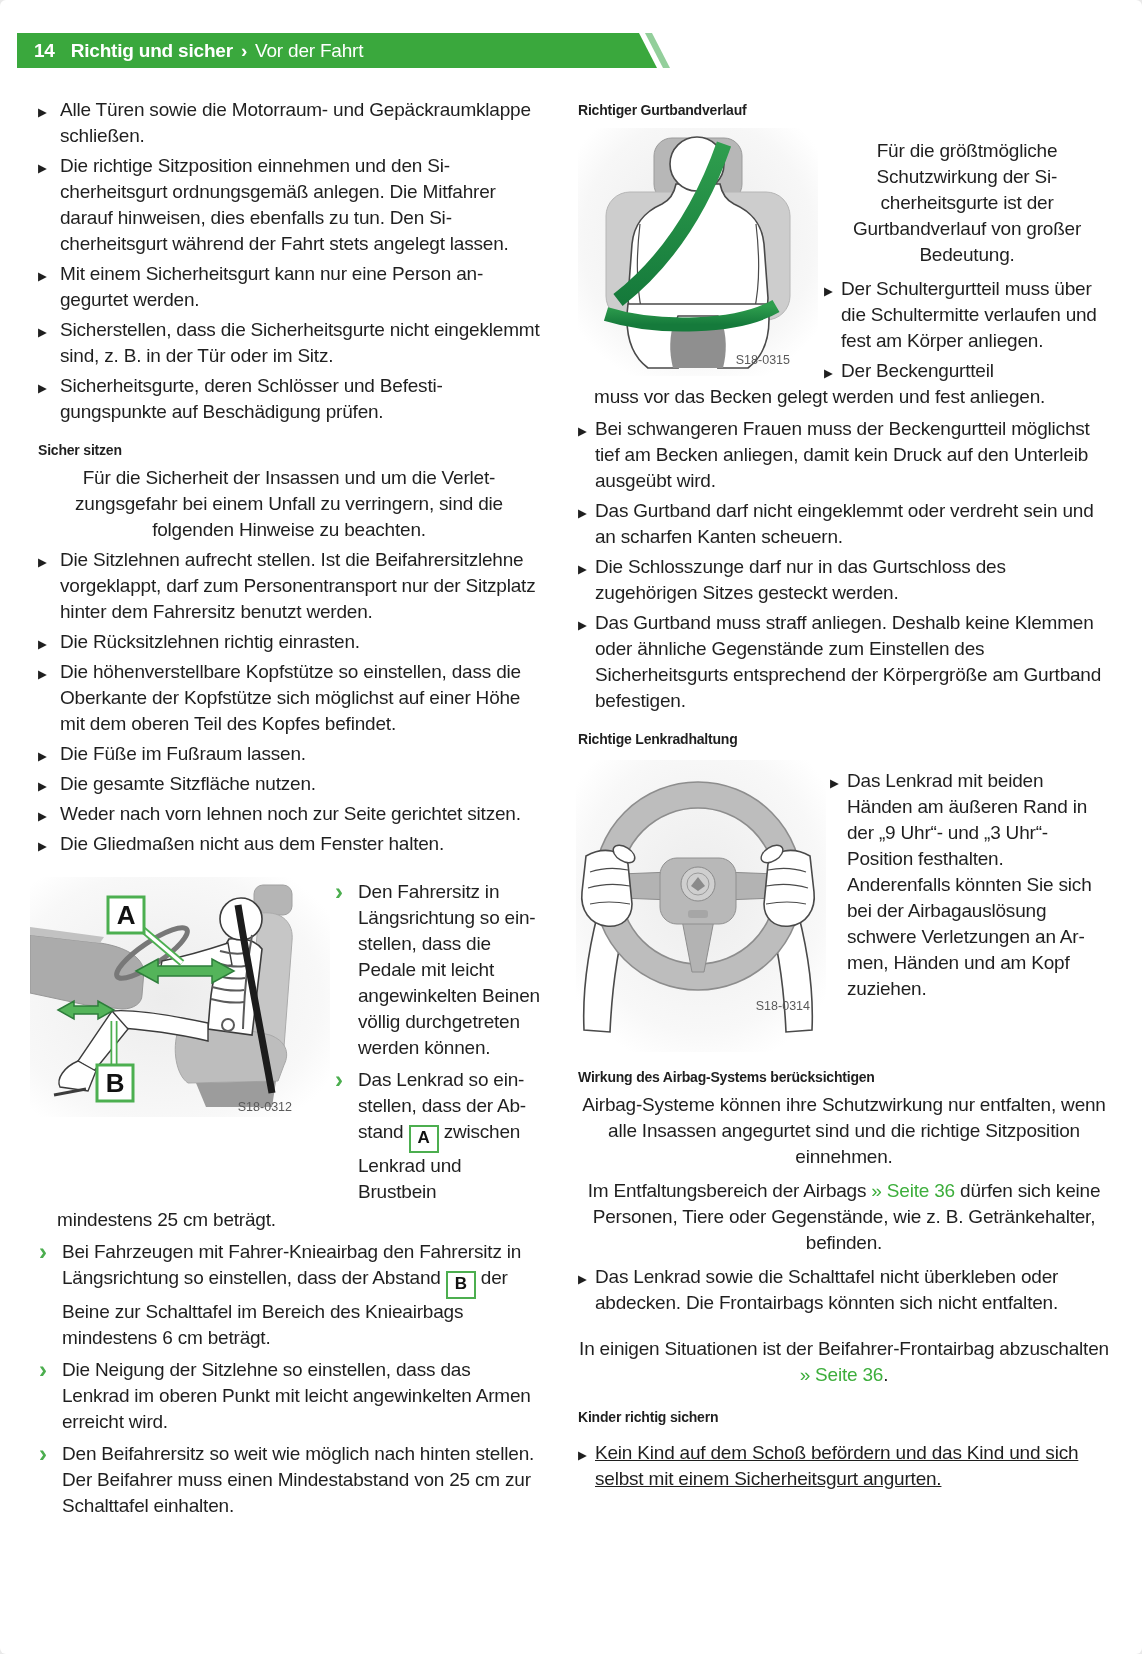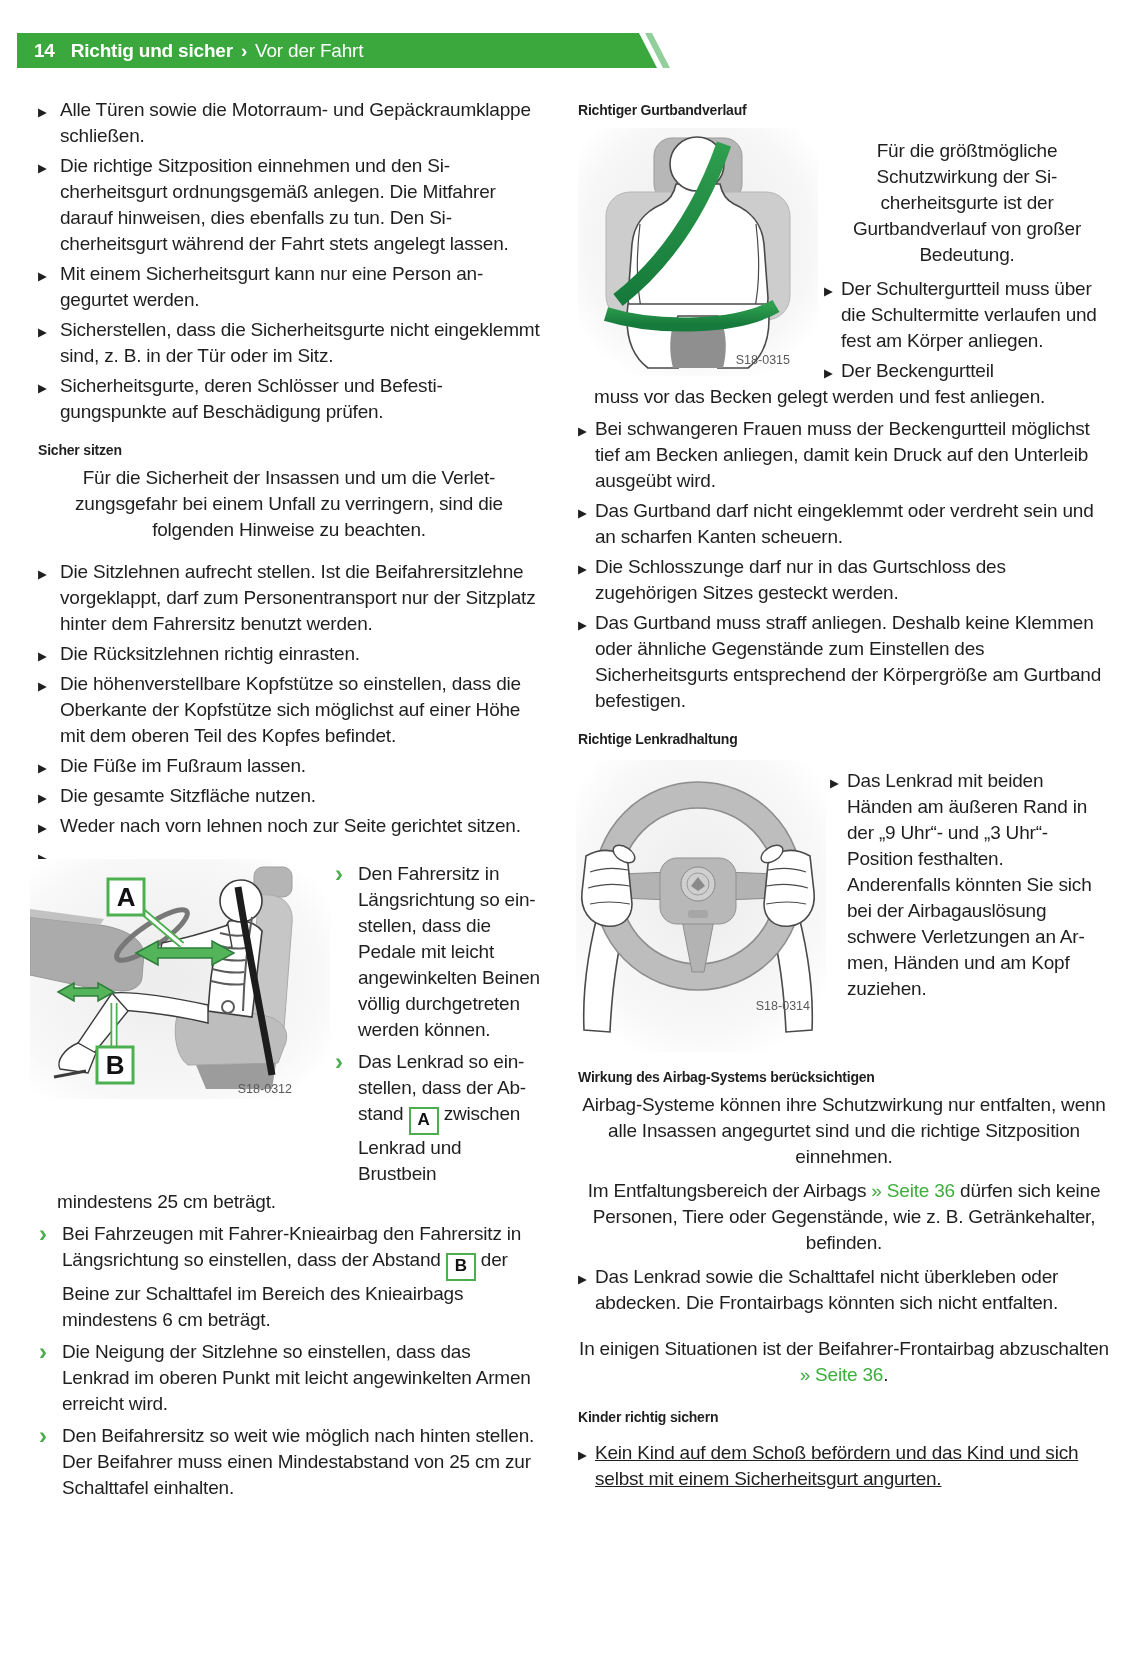--- a/index.html
+++ b/index.html
@@ -6,21 +6,21 @@
     --green:#3aa83d;
     --green-light:#93cf9b;
     --accent:#4cae4f;
     --link:#3dae3c;
     --txt:#1f1f1f;
     --cap:#5a5a5a;
   }
   html,body{margin:0;padding:0;background:#e9e9e9;}
   .page{position:relative;width:1142px;height:1654px;background:#fff;overflow:hidden;
         font-family:"Liberation Sans",sans-serif;color:var(--txt);
-        font-size:19px;line-height:26px;letter-spacing:-0.2px;hyphens:manual;}
+        font-size:19px;line-height:26px;letter-spacing:-0.2px;hyphens:manual;border-radius:6px;}
   
   .topbar{position:absolute;left:17px;top:33px;width:654px;height:35px;}
   .topbar-main{position:absolute;inset:0;background:var(--green);
       clip-path:polygon(0 0,622px 0,640px 35px,0 35px);
       display:flex;align-items:center;padding-left:17px;box-sizing:border-box;color:#fff;}
   .topbar-tip{position:absolute;top:0;left:621px;width:33px;height:35px;background:var(--green-light);
       clip-path:polygon(7px 0,14px 0,32px 35px,25px 35px);}
   .pg{font-weight:bold;margin-right:16px;}
   .sec{font-weight:bold;}
   .sep{font-weight:bold;margin:0 8px;}
@@ -48,21 +48,21 @@
   .fig svg{display:block;}
   .fig-seat{width:300px;margin-left:-8px;}
   .side-seat{width:212px;margin-left:4px;padding-top:2px;}
   .fig-belt{width:240px;}
   .side-belt{width:286px;margin-left:6px;padding-top:10px;}
   .fig-wheel{width:250px;margin-left:-2px;}
   .side-wheel{width:280px;margin-left:4px;padding-top:8px;}
   
   .cont-l{padding-left:19px;margin-top:2px;}
   .cont-r{padding-left:16px;margin-top:0;}
-  .group{margin-top:16px;}
+  .group{margin-top:4px;}
   
   .keybox{display:inline-block;min-width:22px;height:24px;line-height:22px;text-align:center;
       border:2.5px solid var(--accent);font-weight:bold;font-size:17px;color:#111;
       vertical-align:-5px;padding:0 2px;background:#fff;}
   
   .link{color:var(--link);cursor:pointer;text-decoration:none;}
   svg text{font-family:"Liberation Sans",sans-serif;}
   .figcap{font-size:12.5px;fill:var(--cap);letter-spacing:0;}
 </style>
 </head>
@@ -95,21 +95,21 @@
       <h3>Sicher sitzen</h3>
       <p class="tight">Für die Sicherheit der Insassen und um die Verlet­zungsgefahr bei einem Unfall zu verringern, sind die folgenden Hinweise zu beachten.</p>
 
       <div class="group">
         <div class="bi first"><span class="tri"></span><span>Die Sitzlehnen aufrecht stellen. Ist die Beifahrer­sitzlehne vorgeklappt, darf zum Personentransport nur der Sitzplatz hinter dem Fahrersitz benutzt werden.</span></div>
         <div class="bi"><span class="tri"></span><span>Die Rücksitzlehnen richtig einrasten.</span></div>
         <div class="bi"><span class="tri"></span><span>Die höhenverstellbare Kopfstütze so einstellen, dass die Oberkante der Kopfstütze sich möglichst auf einer Höhe mit dem oberen Teil des Kopfes be­findet.</span></div>
         <div class="bi"><span class="tri"></span><span>Die Füße im Fußraum lassen.</span></div>
         <div class="bi"><span class="tri"></span><span>Die gesamte Sitzfläche nutzen.</span></div>
         <div class="bi"><span class="tri"></span><span>Weder nach vorn lehnen noch zur Seite gerichtet sitzen.</span></div>
-        <div class="bi"><span class="tri"></span></div>
+        <div class="bi"><span class="tri"></span><span>Die Gliedmaßen nicht aus dem Fenster halten.</span></div>
       </div>
 
       <div class="figrow" style="margin-top:20px;">
         <div class="fig fig-seat">
           <svg width="300" height="240" viewBox="0 0 300 240">
             <defs>
               <radialGradient id="bgseat" cx="45%" cy="50%" r="65%">
                 <stop offset="0%" stop-color="#ececec"></stop>
                   <stop offset="80%" stop-color="#f8f8f8"></stop>
                   <stop offset="100%" stop-color="#ffffff"></stop>

